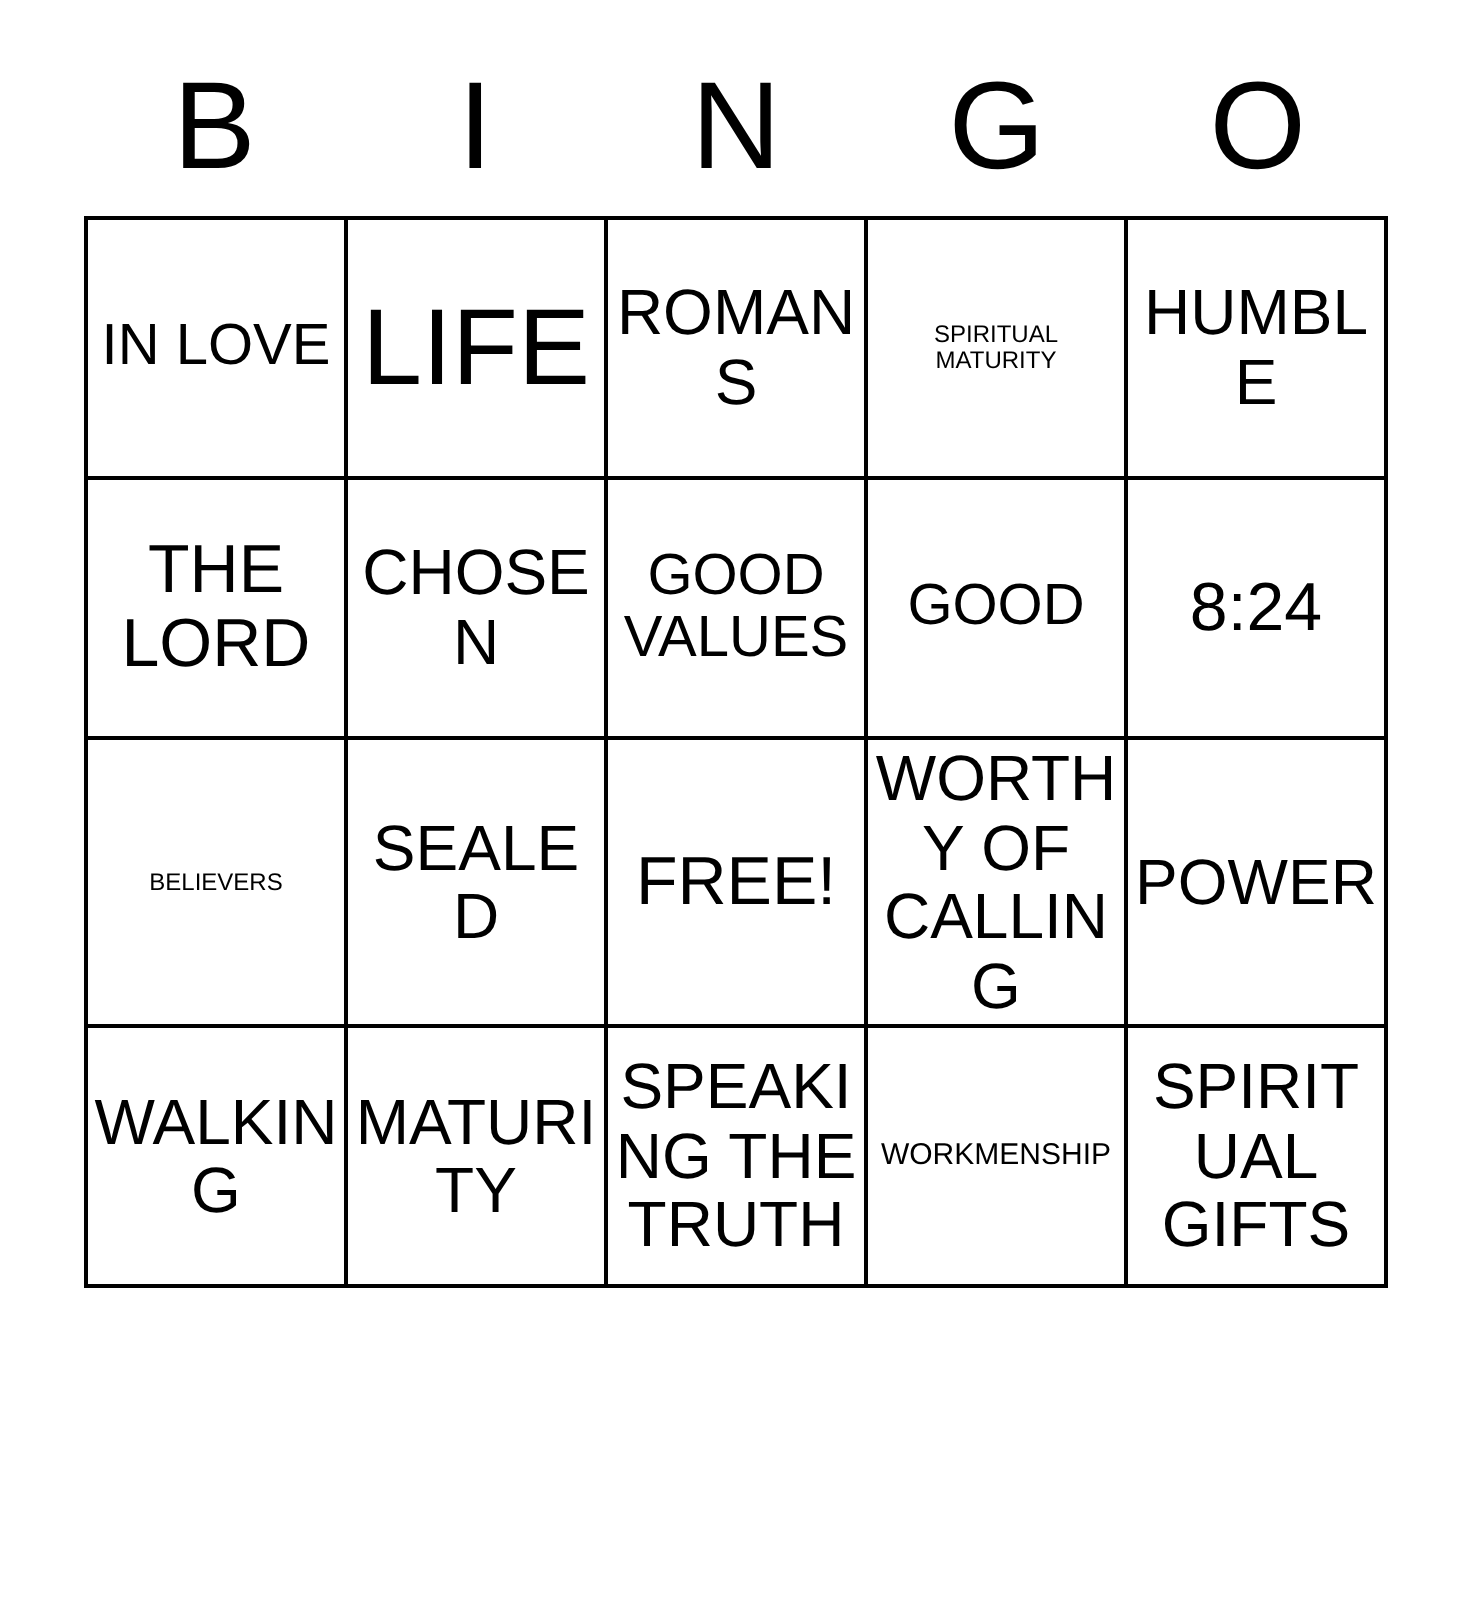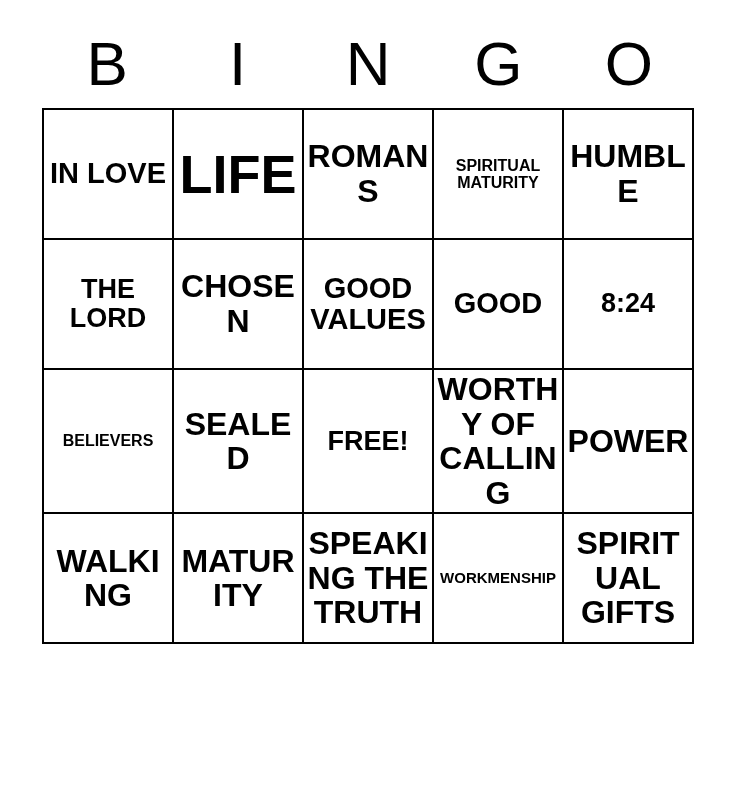--- a/index.html
+++ b/index.html
@@ -44,27 +44,26 @@
   #grid td {
     border: 2px solid #000000;
     width: 20%;
     height: 130px;
     text-align: center;
     vertical-align: middle;
     padding: 2px 3px;
     box-sizing: border-box;
     line-height: 1.08;
     word-wrap: break-word;
-    font-weight: bold;
   }
   .sz-xs { font-size: 15px; }
-  .sz-s  { font-size: 16px; }
+  .sz-s  { font-size: 12px; }
   .sz-m  { font-size: 32px; }
   .sz-l  { font-size: 29px; }
-  .sz-xl { font-size: 27px; }
+  .sz-xl { font-size: 34px; }
   .sz-xxl{ font-size: 54px; }
 </style>
 </head>
 <body>
 
 <div id="card">
 
   <div id="header">
     <div class="header-letter">B</div>
     <div class="header-letter">I</div>

